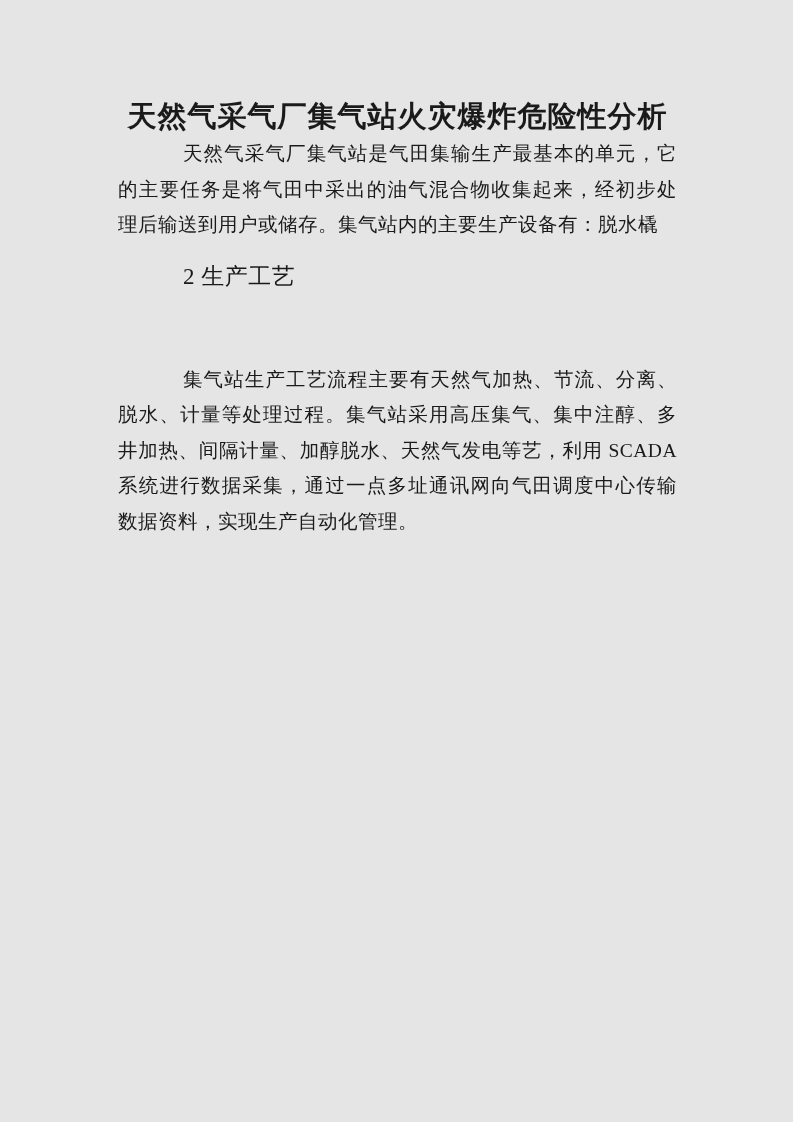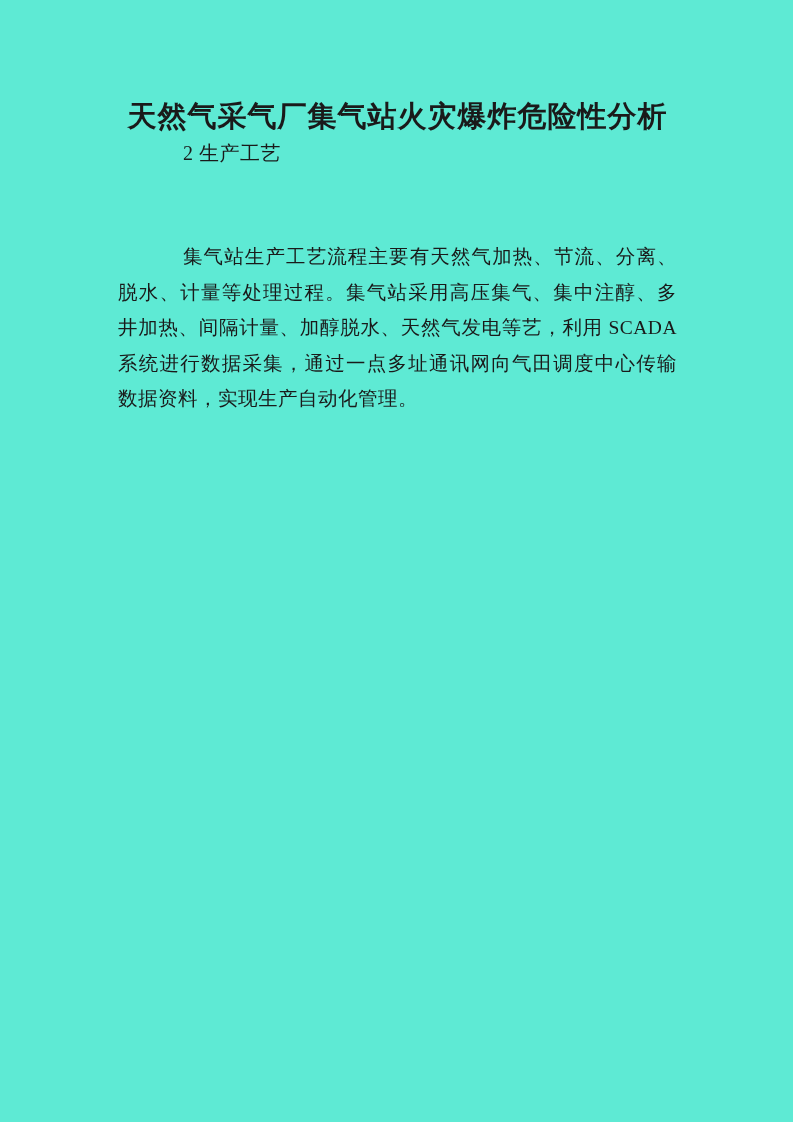--- a/index.html
+++ b/index.html
@@ -5,21 +5,21 @@
   html, body {
     margin: 0;
     padding: 0;
     background: #ffffff;
   }
   .page {
     position: relative;
     width: 793px;
     height: 1122px;
     margin: 0 auto;
-    background: #5eead4;
+    background: #e5e5e5;
     box-sizing: border-box;
     padding: 96px 116px 0 118px;
     font-family: "Liberation Serif", "DejaVu Serif", serif;
     color: #1a1a1a;
     overflow: hidden;
   }
   .doc-title {
     margin: 0;
     font-size: 29px;
     line-height: 40px;
@@ -33,39 +33,40 @@
     line-height: 35.5px;
     text-align: justify;
     text-indent: 65px;
     letter-spacing: 0.5px;
   }
   .first-para {
     margin-top: 75px;
   }
   .section-heading {
     margin: 0 0 16px 0;
-    font-size: 20px;
+    font-size: 23px;
     line-height: 35.5px;
     font-weight: 400;
     text-indent: 65px;
     letter-spacing: 0.5px;
   }
   .blank-line {
     height: 35.5px;
     margin: 0 0 16px 0;
   }
 </style>
 </head>
 <body>
 
 <div class="page">
 
   <h1 class="doc-title">天然气采气厂集气站火灾爆炸危险性分析</h1>
 
 
+  <p class="body-text">天然气采气厂集气站是气田集输生产最基本的单元，它的主要任务是将气田中采出的油气混合物收集起来，经初步处理后输送到用户或储存。集气站内的主要生产设备有：脱水橇</p>
 
   <h2 class="section-heading">2 生产工艺</h2>
 
   <div class="blank-line"></div>
 
   <p class="body-text">集气站生产工艺流程主要有天然气加热、节流、分离、脱水、计量等处理过程。集气站采用高压集气、集中注醇、多井加热、间隔计量、加醇脱水、天然气发电等艺，利用 SCADA 系统进行数据采集，通过一点多址通讯网向气田调度中心传输数据资料，实现生产自动化管理。</p>
 
 
 </div>
 

